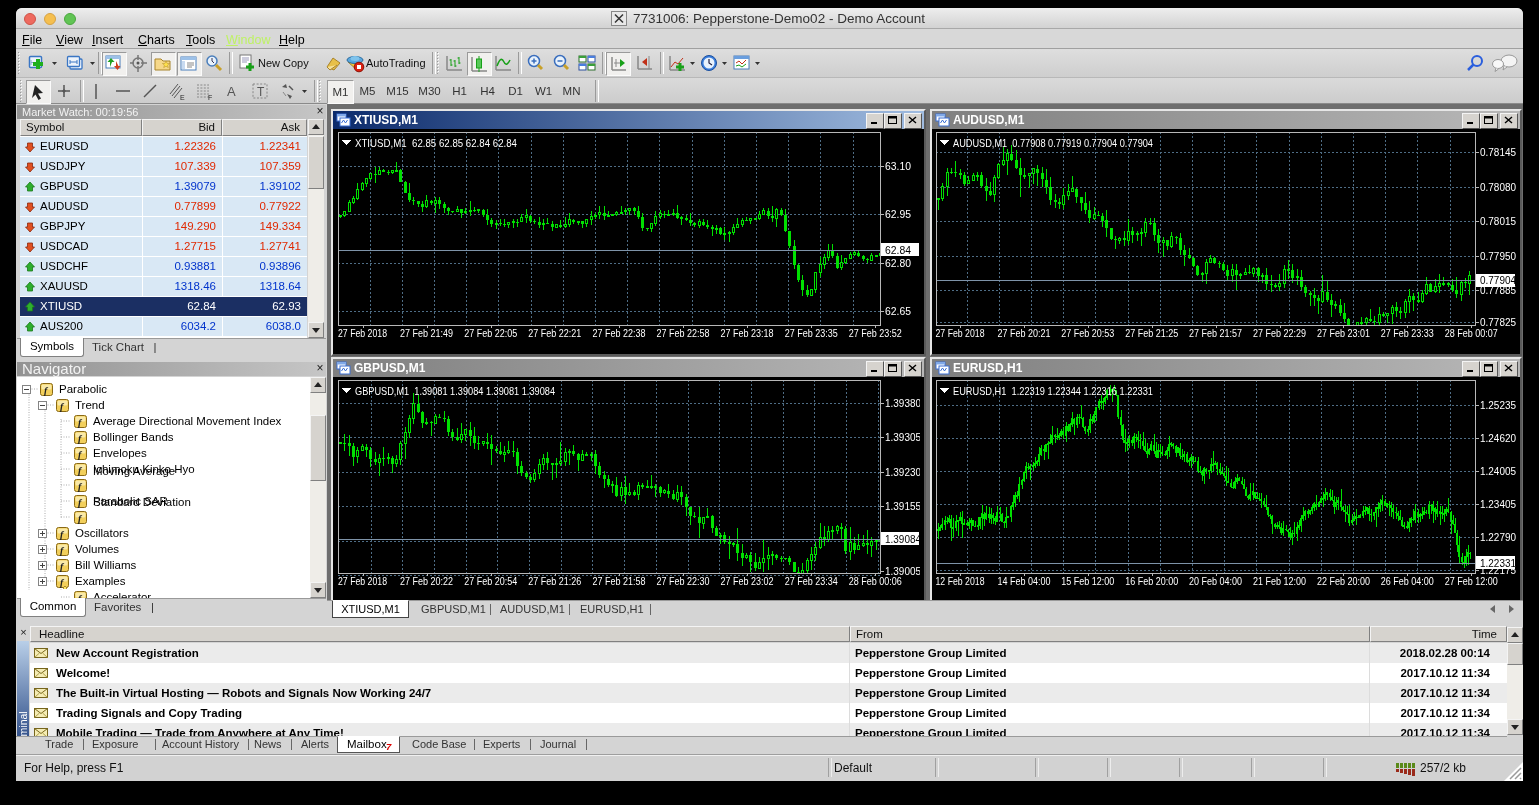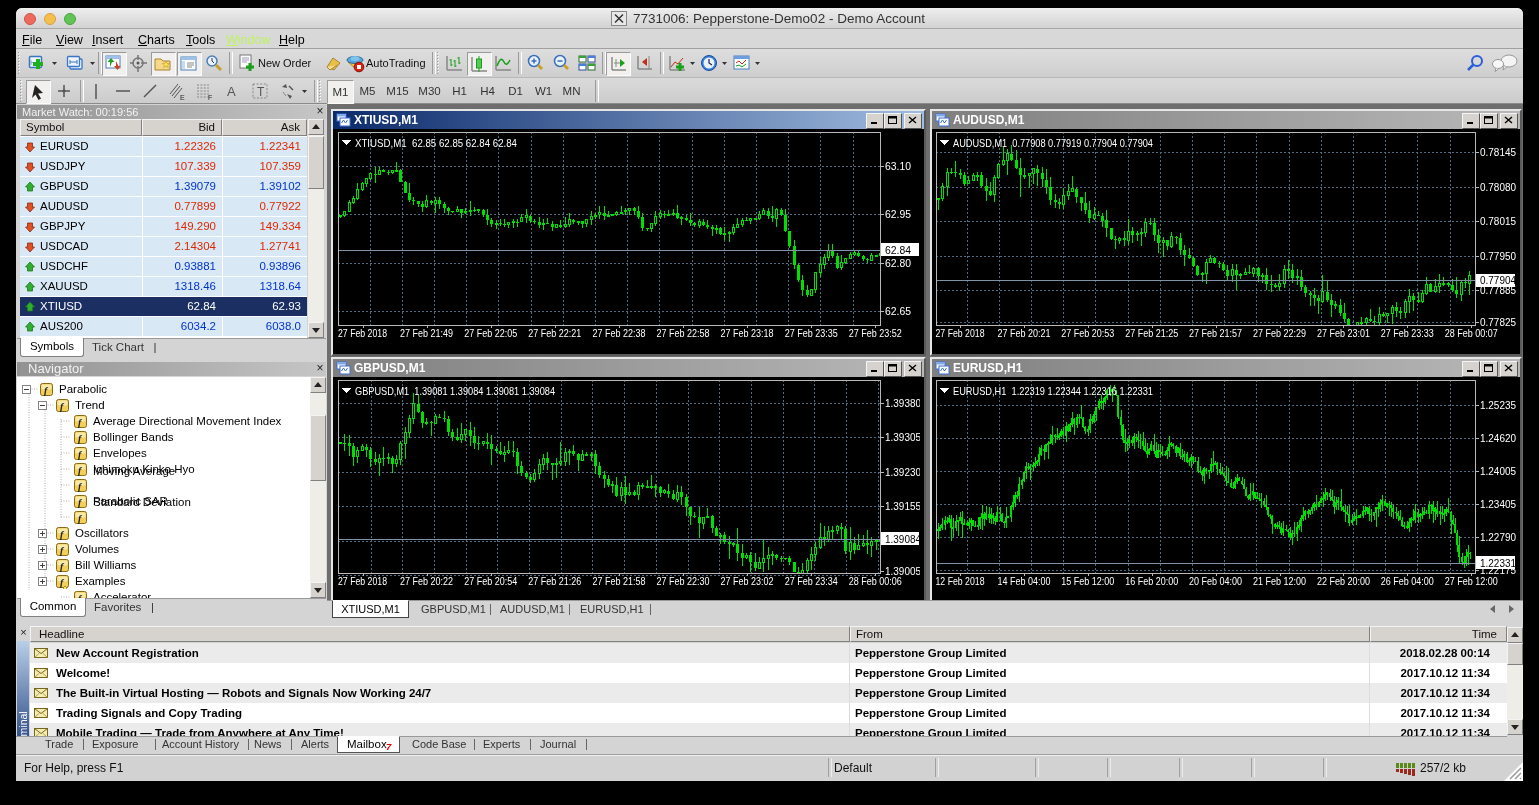--- a/index.html
+++ b/index.html
@@ -81,21 +81,21 @@
     </svg>
   </div>
 <div style="position:absolute;left:229px;top:52px;width:2px;height:22px;border-left:1px solid #9a9a9a;border-right:1px solid #fff"></div>
 <div style="position:absolute;left:236px;top:52px;width:23px;height:22px;display:flex;align-items:center;justify-content:center">
     <svg width="19" height="19" viewBox="0 0 19 19">
       <rect x="2" y="1" width="11" height="13" fill="#fff" stroke="#777"></rect>
       <path d="M4 4h7M4 6h7M4 8h5" stroke="#99b"></path>
       <path d="M12 9v8M8 13h8" stroke="#18a018" stroke-width="3"></path>
     </svg>
   </div>
-<div style="position:absolute;left:258px;top:57px;font-size:11px;color:#111">New Order</div>
+<div style="position:absolute;left:258px;top:57px;font-size:11px;color:#111">New Copy</div>
 <div style="position:absolute;left:323px;top:52px;width:23px;height:22px;display:flex;align-items:center;justify-content:center">
     <svg width="19" height="19" viewBox="0 0 19 19">
       <path d="M2 13l6-9 7 5-6 7z" fill="#e8c048" stroke="#a8832a"></path>
       <path d="M2 13l3 3 7-5" fill="#f6e098" stroke="#a8832a"></path>
     </svg>
   </div>
 <div style="position:absolute;left:344px;top:52px;width:23px;height:22px;display:flex;align-items:center;justify-content:center">
     <svg width="19" height="19" viewBox="0 0 19 19">
       <path d="M2 8l7 1 6-2-4 9z" fill="#f2c83a" stroke="#a8832a"></path>
       <ellipse cx="9" cy="6" rx="8" ry="3.5" fill="#5aa7dd" stroke="#2a6a9d"></ellipse>
@@ -336,21 +336,21 @@
 <div style="position:absolute;left:40px;top:220px;font-size:11.5px;color:#000">GBPJPY</div>
 <div style="position:absolute;left:142px;top:220px;width:74px;text-align:right;font-size:11.5px;color:#e02800">149.290</div>
 <div style="position:absolute;left:222px;top:220px;width:79px;text-align:right;font-size:11.5px;color:#e02800">149.334</div>
 <div style="position:absolute;left:20px;top:237px;width:287px;height:19px;background:#d9e8f5"></div>
 <div style="position:absolute;left:142px;top:237px;width:1px;height:19px;background:#fff"></div>
 <div style="position:absolute;left:222px;top:237px;width:1px;height:19px;background:#fff"></div>
 <svg style="position:absolute;left:24px;top:241px" width="12" height="12">
     <path d="M6 11L1.5 6h2V2h5v4h2z" fill="#e05020" stroke="#8a2a10" stroke-width="0.8"></path>
   </svg>
 <div style="position:absolute;left:40px;top:240px;font-size:11.5px;color:#000">USDCAD</div>
-<div style="position:absolute;left:142px;top:240px;width:74px;text-align:right;font-size:11.5px;color:#e02800">2.14304</div>
+<div style="position:absolute;left:142px;top:240px;width:74px;text-align:right;font-size:11.5px;color:#e02800">1.27715</div>
 <div style="position:absolute;left:222px;top:240px;width:79px;text-align:right;font-size:11.5px;color:#e02800">1.27741</div>
 <div style="position:absolute;left:20px;top:257px;width:287px;height:19px;background:#d9e8f5"></div>
 <div style="position:absolute;left:142px;top:257px;width:1px;height:19px;background:#fff"></div>
 <div style="position:absolute;left:222px;top:257px;width:1px;height:19px;background:#fff"></div>
 <svg style="position:absolute;left:24px;top:261px" width="12" height="12">
     <path d="M6 1l4.5 5H8.5v4h-5V6H1.5z" fill="#2fae2f" stroke="#1a7a1a" stroke-width="0.8"></path>
   </svg>
 <div style="position:absolute;left:40px;top:260px;font-size:11.5px;color:#000">USDCHF</div>
 <div style="position:absolute;left:142px;top:260px;width:74px;text-align:right;font-size:11.5px;color:#0033cc">0.93881</div>
 <div style="position:absolute;left:222px;top:260px;width:79px;text-align:right;font-size:11.5px;color:#0033cc">0.93896</div>
@@ -383,21 +383,21 @@
 <div style="position:absolute;left:308px;top:119px;width:16px;height:16px;background:#d6d3ce;border:1px solid;border-color:#f4f4f4 #808080 #808080 #f4f4f4;box-sizing:border-box;"><svg width="14" height="14">
       <path d="M7.0 4l4 5h-8z" fill="#222"></path>
     </svg></div>
 <div style="position:absolute;left:308px;top:322px;width:16px;height:16px;background:#d6d3ce;border:1px solid;border-color:#f4f4f4 #808080 #808080 #f4f4f4;box-sizing:border-box;"><svg width="14" height="14">
       <path d="M7.0 10l-4-5h8z" fill="#222"></path>
     </svg></div>
 <div style="position:absolute;left:308px;top:136px;width:16px;height:53px;background:#d6d3ce;border:1px solid;border-color:#f4f4f4 #808080 #808080 #f4f4f4;box-sizing:border-box;"></div>
 <div style="position:absolute;left:17px;top:338px;width:309px;height:20px;background:#d4d4d4;border-top:1px solid #9a9a9a"></div>
 <div style="position:absolute;left:20px;top:338px;width:64px;height:19px;background:#fff;border:1px solid #808080;border-top:none;border-radius:0 0 3px 3px;box-sizing:border-box;text-align:center;font-size:11.5px;color:#000;padding-top:2px">Symbols</div>
 <div style="position:absolute;left:92px;top:341px;font-size:11.5px;color:#333">Tick Chart&nbsp;&nbsp;&nbsp;|</div>
-<div style="position:absolute;left:17px;top:362px;width:309px;height:14px;background:linear-gradient(to right,#929292,#c6c6c6);color:#f2f2f2;font-size:13px;line-height:14px;padding-left:11px;box-sizing:border-box">Navigator</div>
+<div style="position:absolute;left:17px;top:362px;width:309px;height:14px;background:linear-gradient(to right,#929292,#c6c6c6);color:#f2f2f2;font-size:15px;line-height:14px;padding-left:5px;box-sizing:border-box">Navigator</div>
 <div style="position:absolute;left:314px;top:362px;width:12px;height:13px;color:#222;font-size:12px;line-height:12px;text-align:center">×</div>
 <div style="position:absolute;left:17px;top:377px;width:309px;height:221px;background:#fff;overflow:hidden" id="navtree">
     <svg style="position:absolute;left:0;top:0" width="309" height="221">
       <path d="M12 10V213" stroke="#aaa" stroke-dasharray="1 1.5" fill="none"></path>
       <path d="M28 26V205" stroke="#aaa" stroke-dasharray="1 1.5" fill="none"></path>
       <path d="M44 42V141" stroke="#aaa" stroke-dasharray="1 1.5" fill="none"></path>
       <path d="M44 205V213" stroke="#aaa" stroke-dasharray="1 1.5" fill="none"></path>
       <path d="M12 12h10" stroke="#aaa" stroke-dasharray="1 1.5" fill="none"></path>
       <path d="M28 28h10" stroke="#aaa" stroke-dasharray="1 1.5" fill="none"></path>
       <path d="M44 44h10" stroke="#aaa" stroke-dasharray="1 1.5" fill="none"></path>

